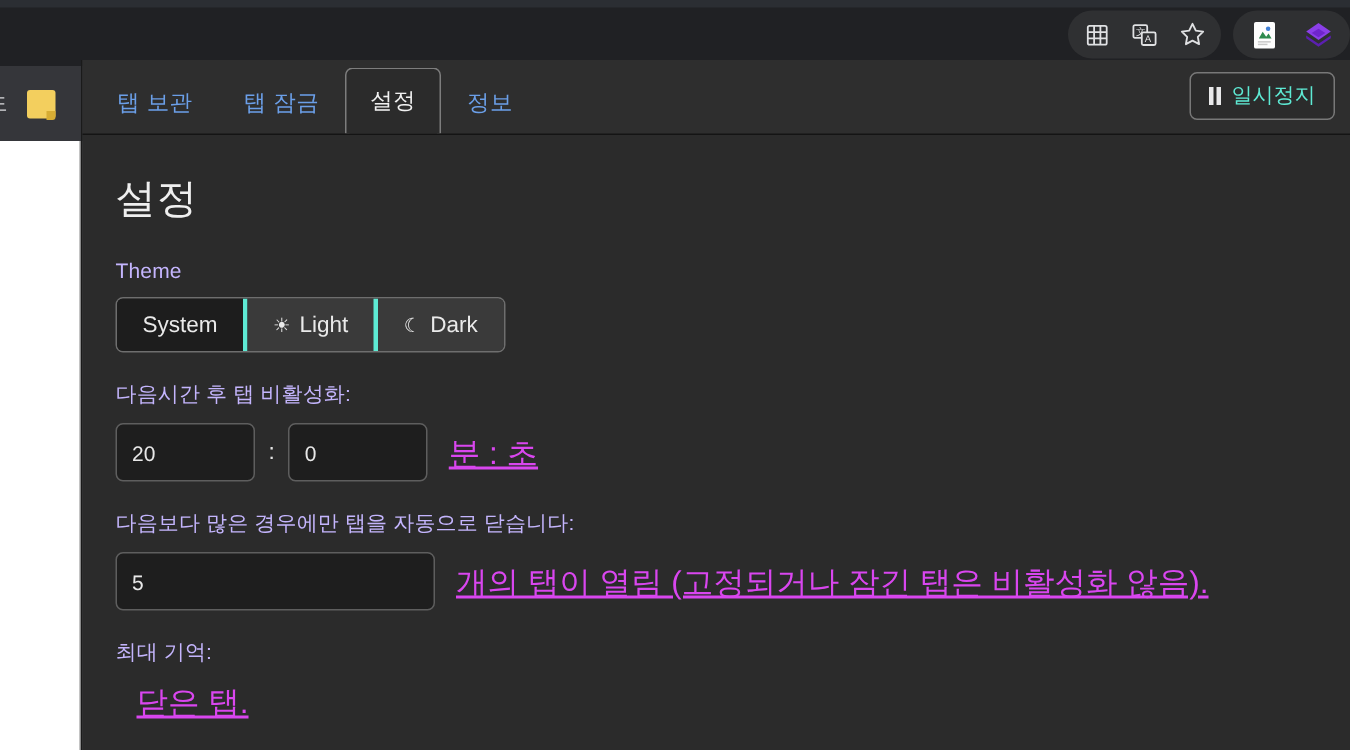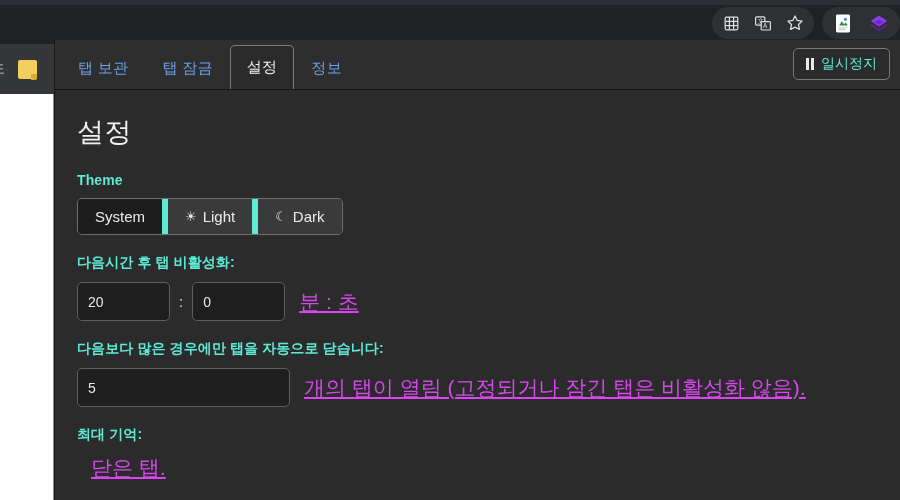--- a/index.html
+++ b/index.html
@@ -177,43 +177,43 @@
   }
   .settings h1 {
     font-size: 27px;
     font-weight: 400;
     color: #efefef;
     letter-spacing: 0.5px;
     margin-bottom: 22px;
   }
   .field-label {
     font-size: 14px;
-    font-weight: bold;
-    color: #5eead4;
+    font-weight: normal;
+    color: #c4b5fd;
     margin-bottom: 10px;
     letter-spacing: 0.1px;
   }
   .section { margin-bottom: 19px; }
 
   
   .seg {
     display: inline-flex;
     border: 1px solid #6e6e6e;
     border-radius: 5px;
     overflow: hidden;
     height: 37px;
   }
   .seg-btn {
     display: flex; align-items: center; justify-content: center;
     gap: 6px;
     padding: 0 17px;
     font-size: 15px;
     color: #eaeaea;
     background: #3a3a3a;
-    border-right: 6px solid #5eead4;
+    border-right: 3px solid #5eead4;
     cursor: pointer;
     white-space: nowrap;
   }
   .seg-btn:last-child { border-right: none; }
   .seg-btn.selected { background: #1d1d1d; }
   .seg-ico { font-size: 13px; line-height: 1; display: inline-block; }
 
   
   .row {
     display: flex;

